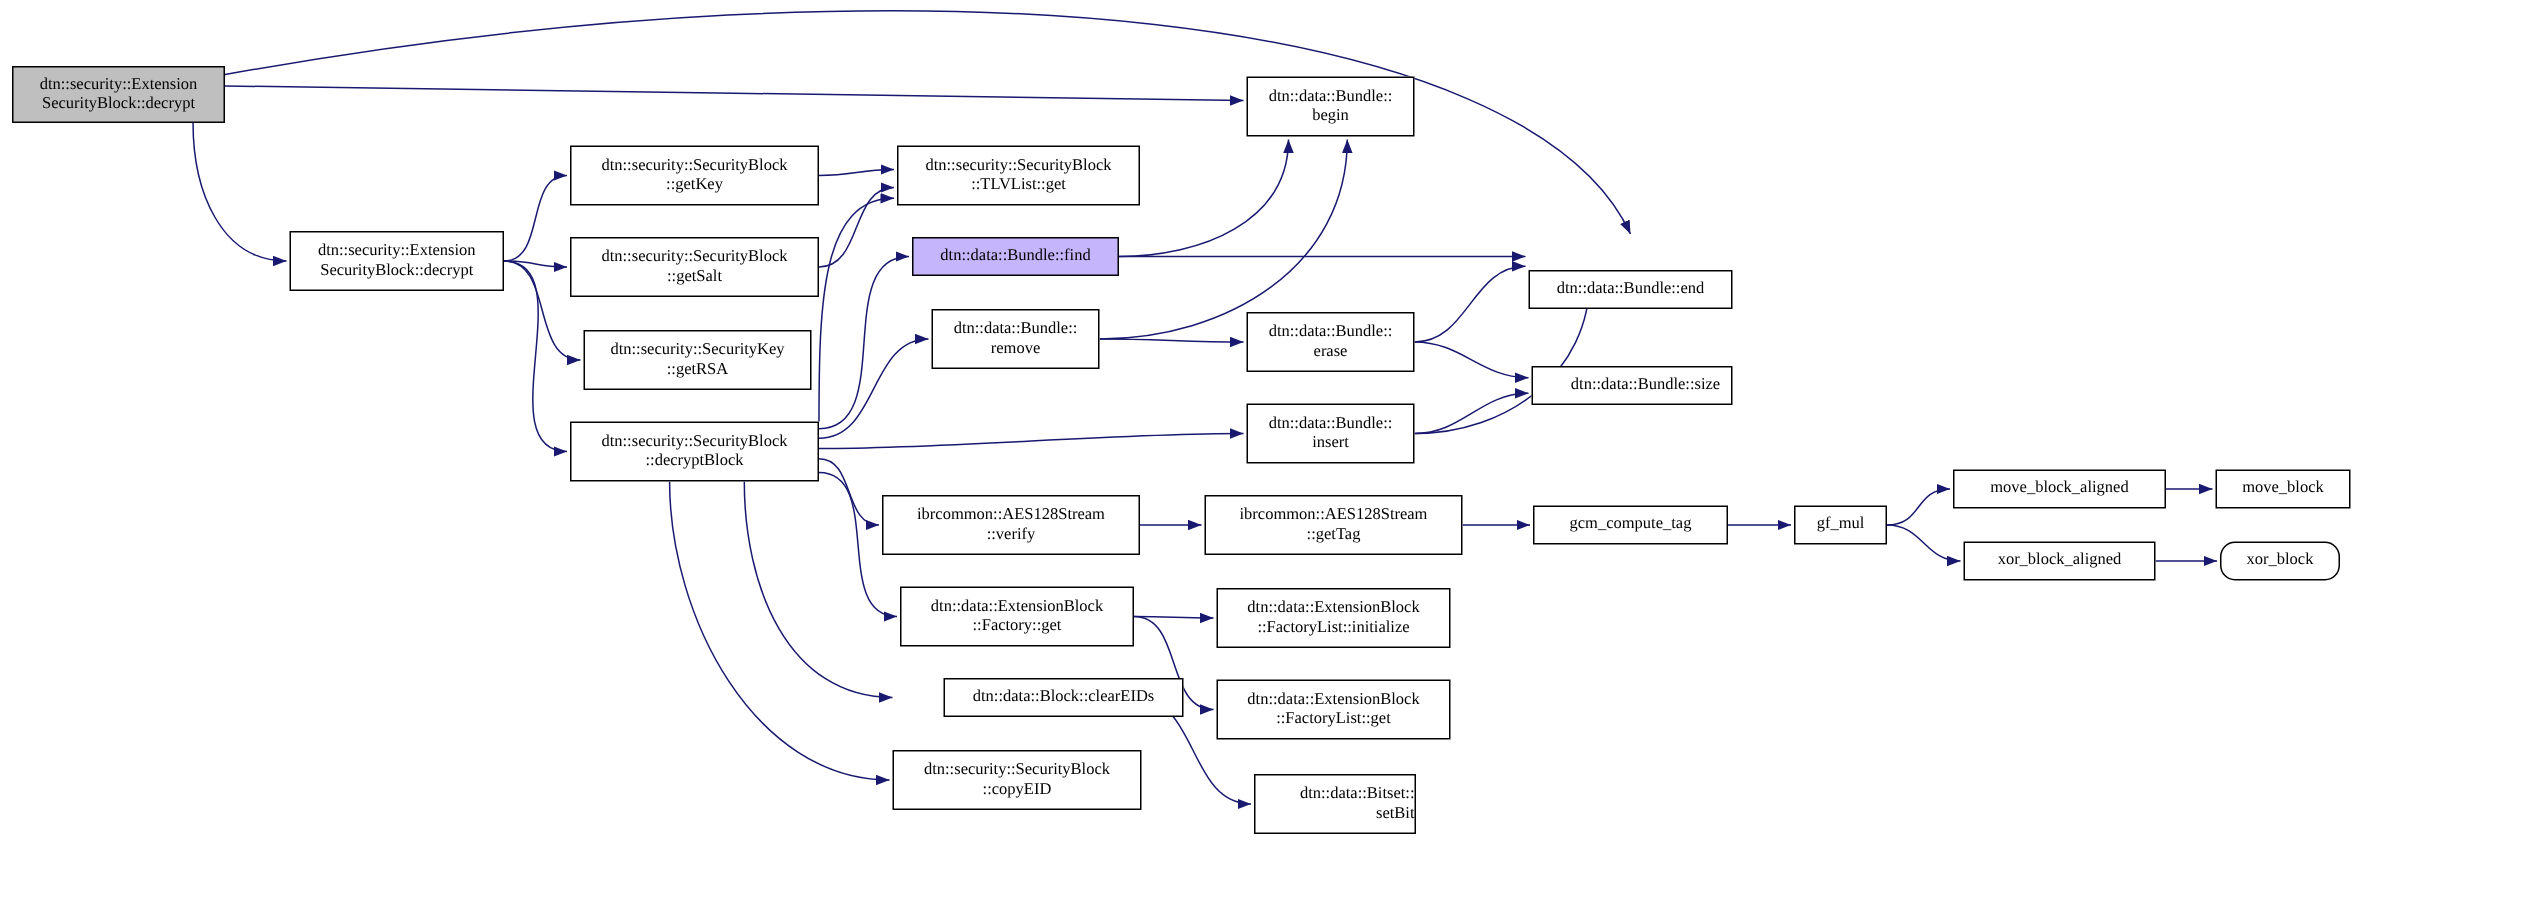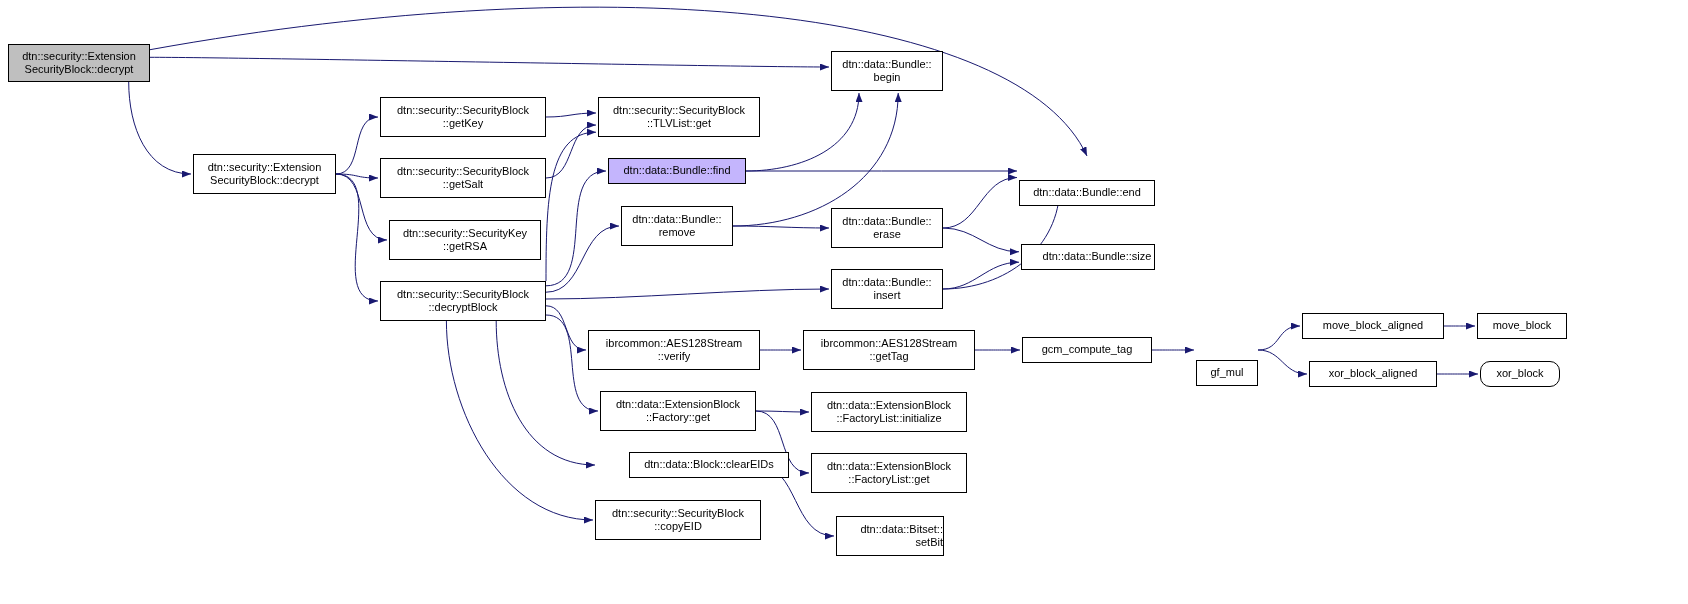--- a/index.html
+++ b/index.html
@@ -2,21 +2,21 @@
 <html><head>
 <meta charset="utf-8">
 <style>
   html, body { margin: 0; padding: 0; background: #ffffff; }
   .stage {
     position: relative;
     width: 1688px;
     height: 604px;
     background: #ffffff;
     overflow: hidden;
-    font-family: Liberation Sans, sans-serif;
+    font-family: Liberation Serif, serif;
   }
   .stage svg {
     position: absolute;
     left: 0; top: 0;
     width: 1688px; height: 604px;
   }
   .node {
     position: absolute;
     box-sizing: border-box;
     border: 1px solid #000;
@@ -141,21 +141,21 @@
         <div>ibrcommon::AES128Stream</div>
         <div>::verify</div>
       </div>
       <div class="node" style="left: 803px; top: 330px; width: 172px; height: 40px; border-color: rgb(0, 0, 0); color: rgb(0, 0, 0); background: rgb(255, 255, 255);">
         <div>ibrcommon::AES128Stream</div>
         <div>::getTag</div>
       </div>
       <div class="node" style="left: 1022px; top: 337px; width: 130px; height: 26px; border-color: rgb(0, 0, 0); color: rgb(0, 0, 0); background: rgb(255, 255, 255);">
         <div>gcm_compute_tag</div>
       </div>
-      <div class="node" style="left: 1196px; top: 337px; width: 62px; height: 26px; border-color: rgb(0, 0, 0); color: rgb(0, 0, 0); background: rgb(255, 255, 255); margin-top: 23px;">
+      <div class="node" style="left: 1196px; top: 337px; width: 62px; height: 26px; border-color: rgb(0, 0, 0); color: rgb(0, 0, 0); background: rgb(255, 255, 255);">
         <div>gf_mul</div>
       </div>
       <div class="node" style="left: 1302px; top: 313px; width: 142px; height: 26px; border-color: rgb(0, 0, 0); color: rgb(0, 0, 0); background: rgb(255, 255, 255);">
         <div>move_block_aligned</div>
       </div>
       <div class="node" style="left: 1477px; top: 313px; width: 90px; height: 26px; border-color: rgb(0, 0, 0); color: rgb(0, 0, 0); background: rgb(255, 255, 255);">
         <div>move_block</div>
       </div>
       <div class="node" style="left: 1309px; top: 361px; width: 128px; height: 26px; border-color: rgb(0, 0, 0); color: rgb(0, 0, 0); background: rgb(255, 255, 255); justify-content: center;">
         <div>xor_block_aligned</div>

